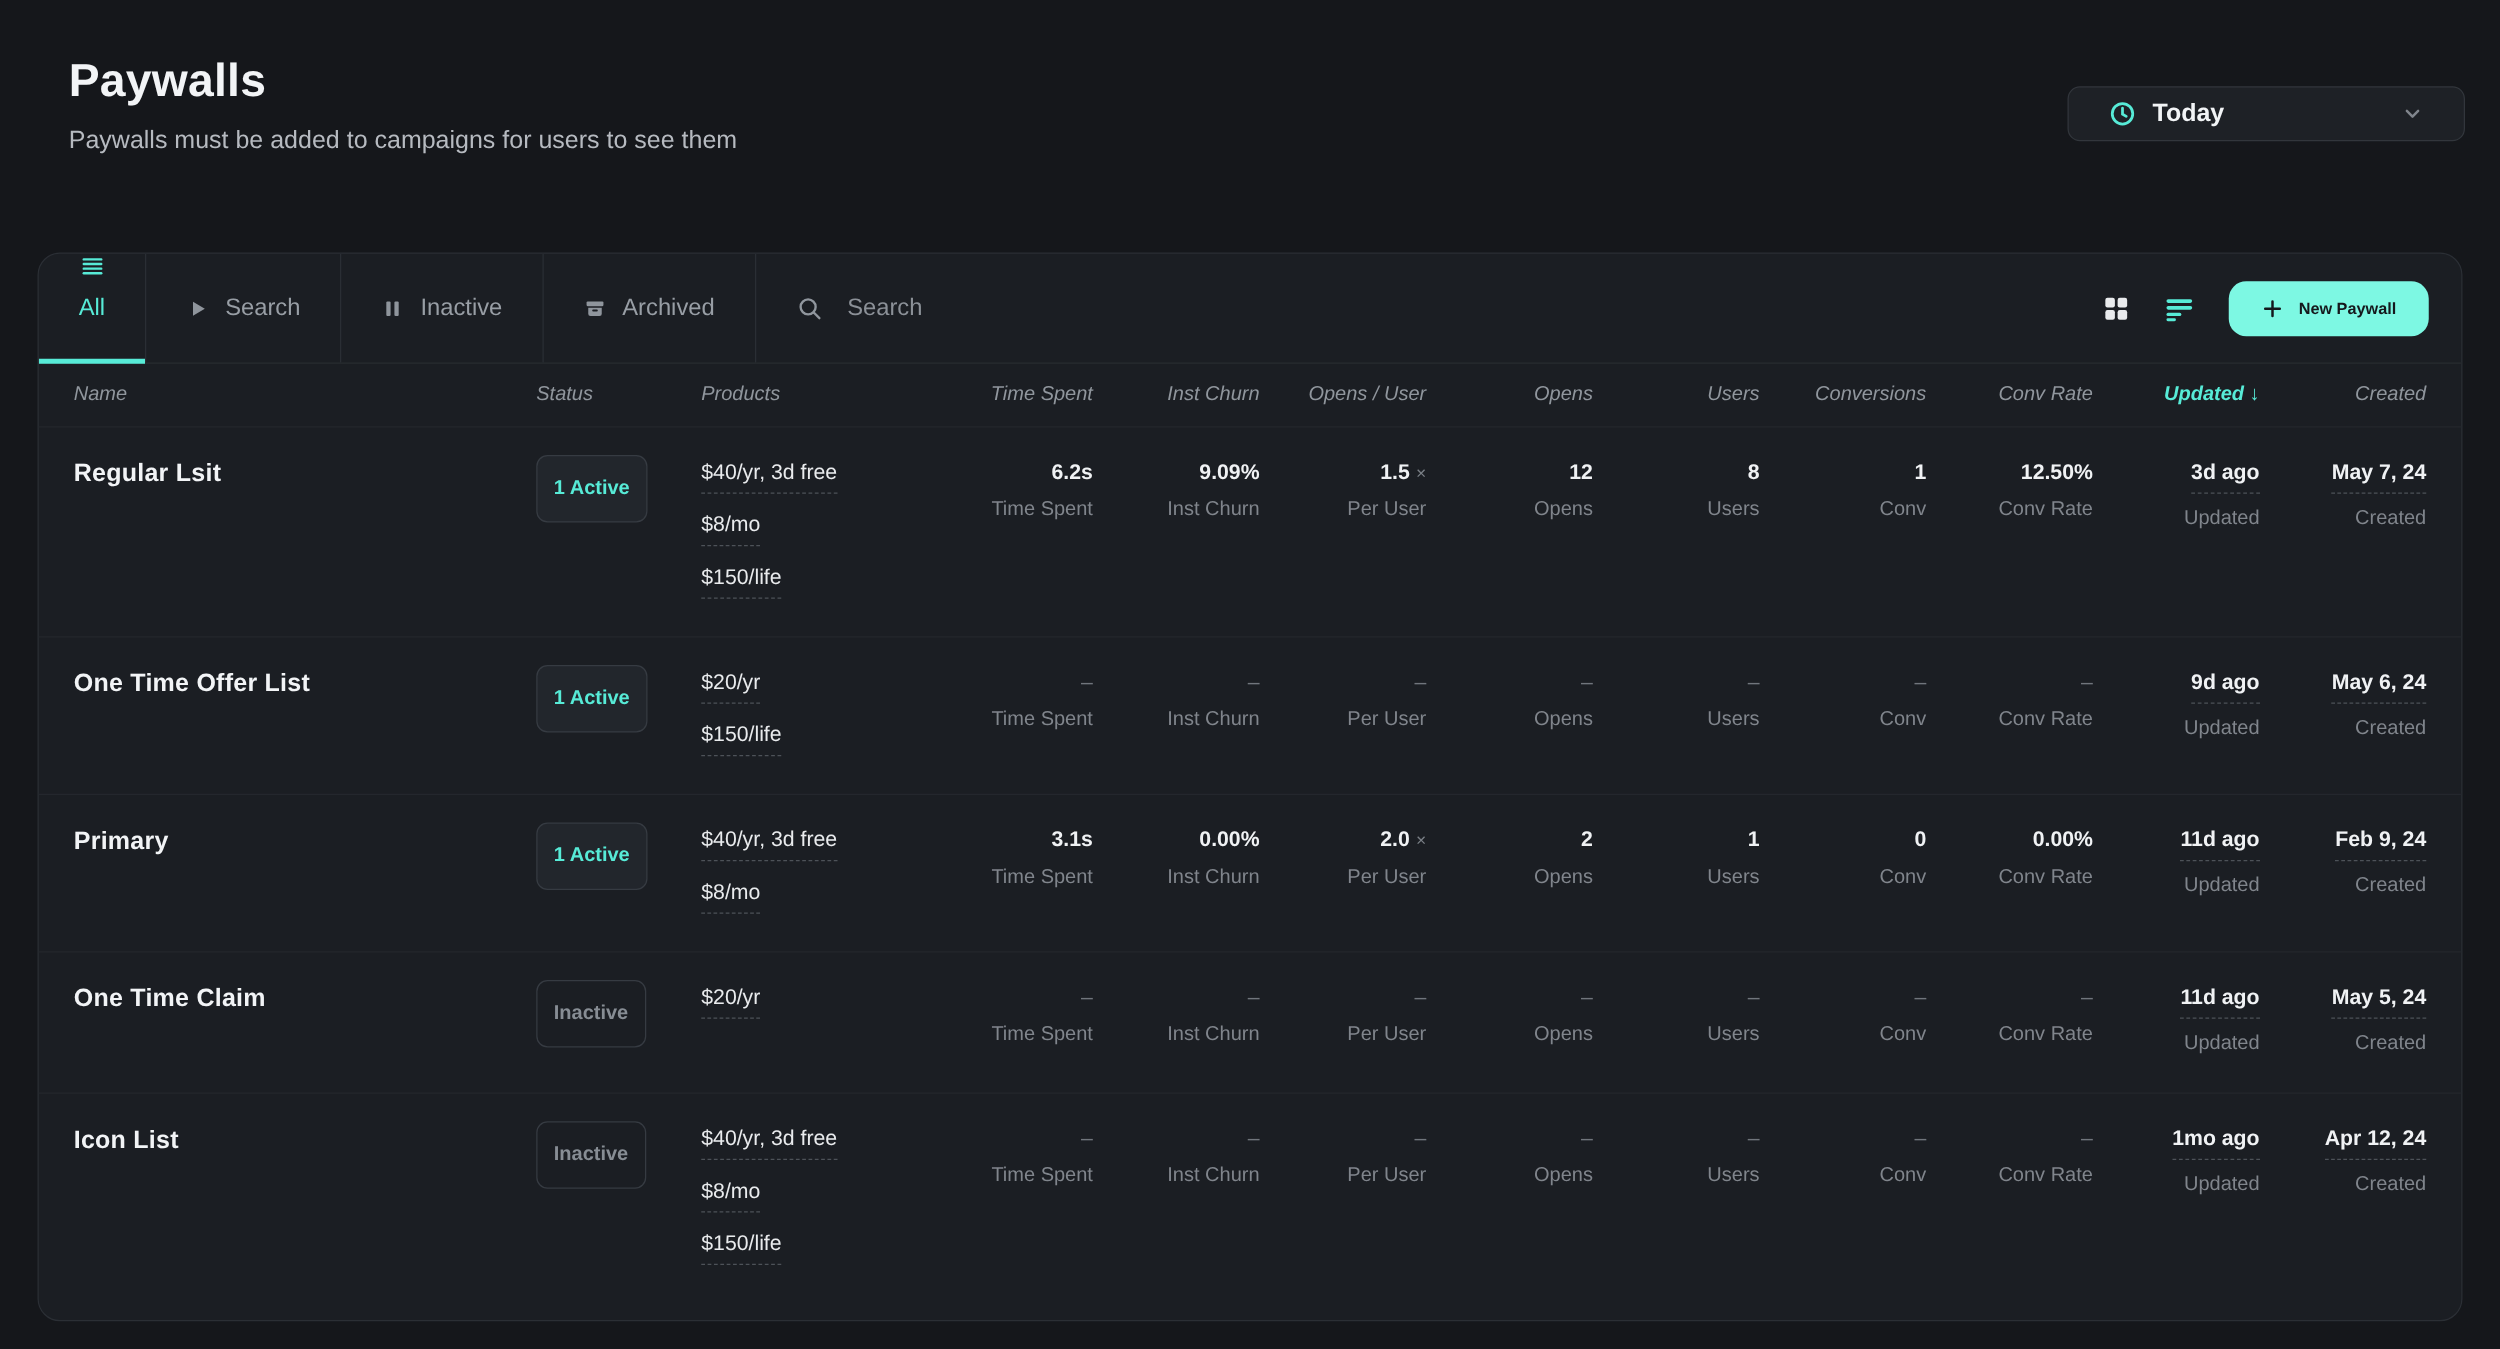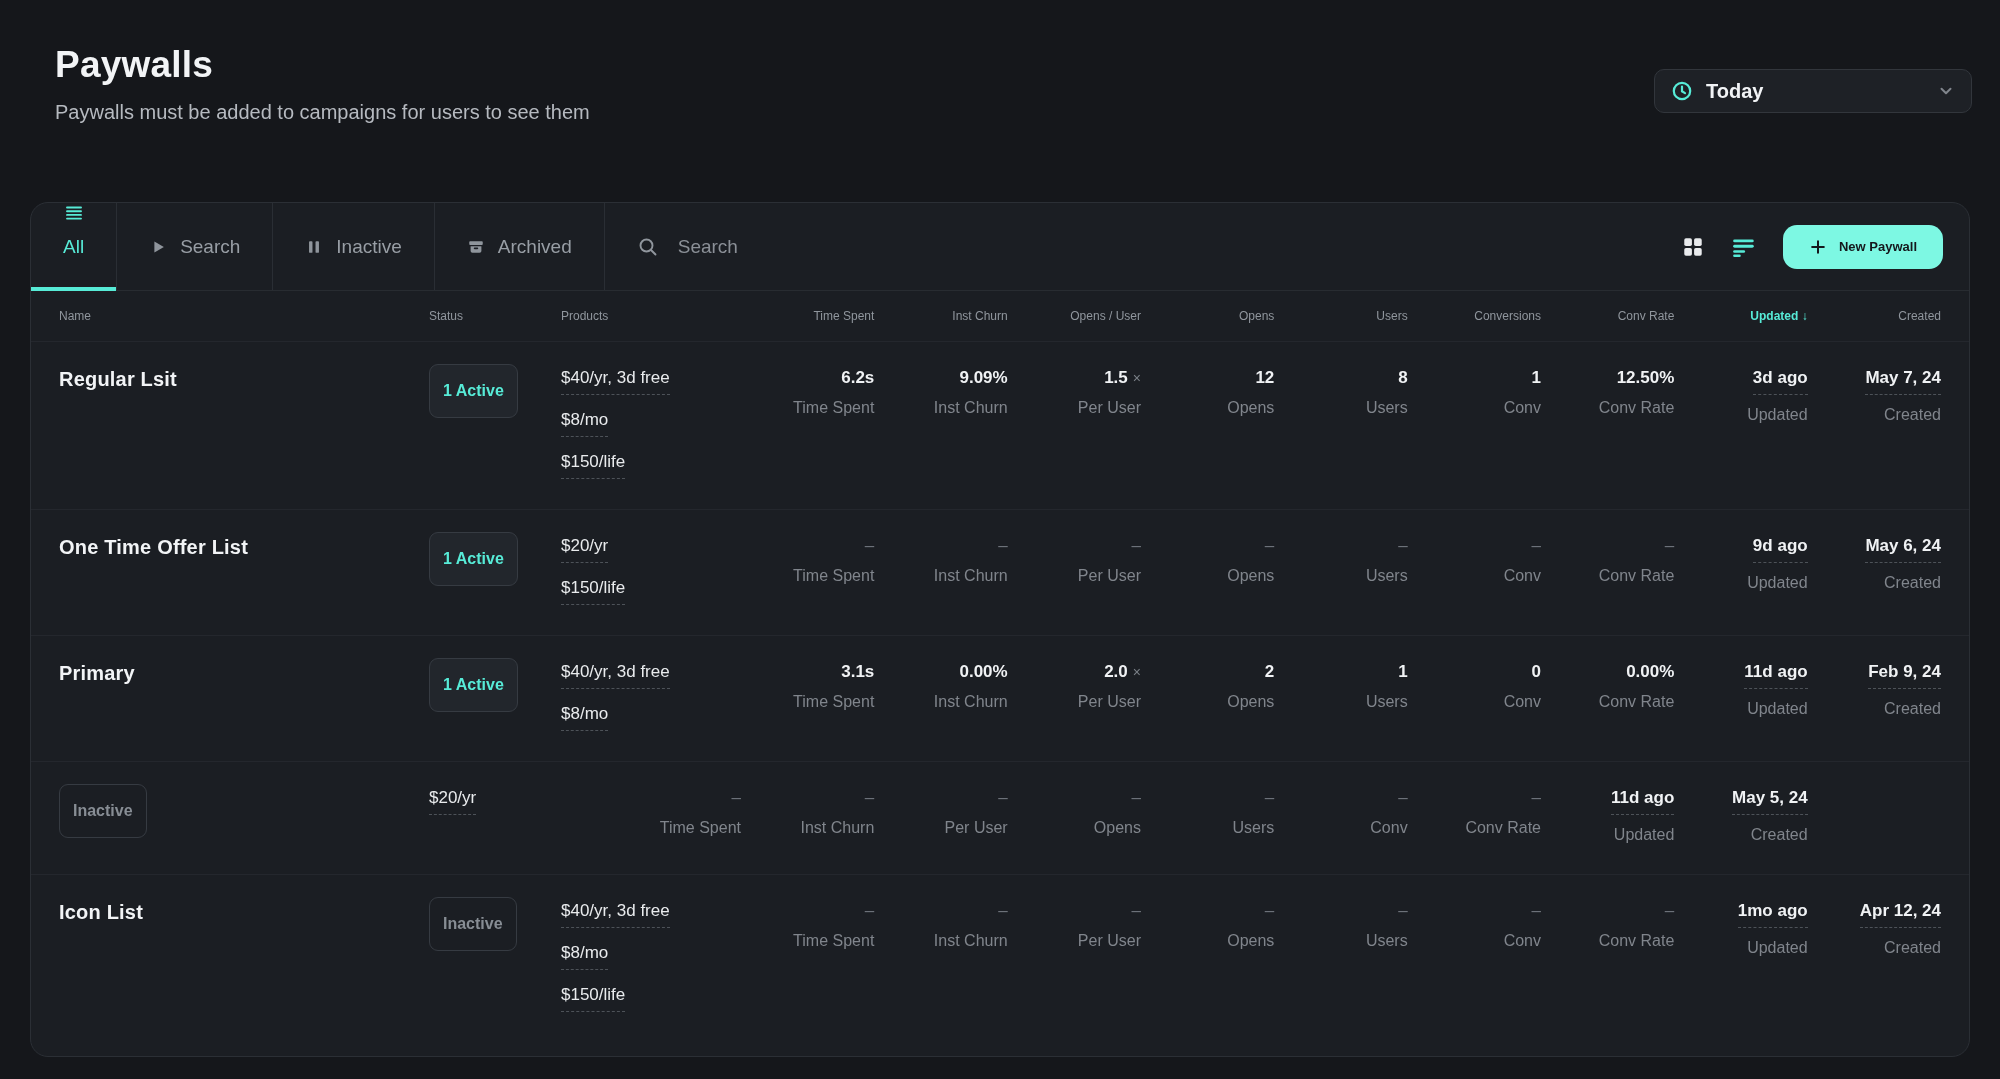--- a/index.html
+++ b/index.html
@@ -11,21 +11,21 @@
   *{box-sizing:border-box;}
   body{width:2000px;height:1079px;margin:0;background:var(--bg);
        font-family:"Liberation Sans",sans-serif;color:var(--text);overflow:hidden;position:relative;}
   
   .page-header{display:flex;justify-content:space-between;align-items:center;
                padding:44px 28px 0 55px;}
   .page-title{font-size:37px;font-weight:700;letter-spacing:.2px;margin:0;}
   .page-subtitle{font-size:20px;color:var(--text-soft);margin-top:15px;}
   .date-filter{display:flex;align-items:center;gap:13px;margin-top:14px;
                background:#1e2126;border:1px solid #32363c;border-radius:10px;
-               padding:10px 16px;width:318px;height:44px;cursor:pointer;}
+               padding:10px 32px;width:318px;height:44px;cursor:pointer;}
   .date-filter .label{font-size:20px;font-weight:600;flex:1;}
   
   .panel{margin:78px 30px 0 30px;background:var(--panel);
          border:1px solid var(--panel-border);border-radius:18px;overflow:hidden;}
   
   .tab-bar{display:flex;align-items:stretch;height:88px;border-bottom:1px solid #282c31;}
   .tab{display:flex;align-items:center;gap:13px;padding:0 32px;font-size:19px;
        color:#989ea5;border-right:1px solid #2a2e34;cursor:pointer;position:relative;}
   .tab.active{color:var(--accent);flex-direction:column;}
   .tab.active::after{content:"";position:absolute;left:0;right:0;bottom:-1px;height:4px;
@@ -36,21 +36,21 @@
   .tab-search input::placeholder{color:#8b9097;}
   .view-toggles{display:flex;align-items:center;gap:26px;padding:0 26px 0 10px;}
   .view-btn{cursor:pointer;display:flex;align-items:center;}
   .new-paywall{display:flex;align-items:center;gap:12px;background:var(--button);
        color:#15181c;font-size:13px;font-weight:700;border:none;border-radius:14px;
        padding:0 26px;height:44px;margin:auto 26px auto 0;cursor:pointer;font-family:inherit;}
   
   .grid{display:grid;grid-template-columns:370px 132px 180px repeat(9,1fr);
         padding:0 28px;}
   .thead{height:50px;align-items:center;}
-  .th{font-size:12px;color:#90969d;cursor:pointer;}
+  .th{font-size:16px;color:#90969d;cursor:pointer;font-style:italic;}
   .th.right{text-align:right;}
   .th.sorted{color:var(--accent);font-weight:600;}
   .row{border-top:1px solid var(--row-border);padding-top:26px;padding-bottom:30px;cursor:pointer;}
   .cell{min-width:0;}
   .row-name{font-size:20px;font-weight:700;letter-spacing:.2px;}
   .badge{display:inline-block;font-size:16px;font-weight:600;border-radius:9px;
          padding:17px 13px;border:1px solid var(--badge-border);color:#878d94;margin-top:-4px;}
   .badge.active{color:var(--accent);background:var(--badge-bg);}
   .product{margin-bottom:15px;font-size:17px;color:#e9ebed;}
   .product:last-child{margin-bottom:0;}
@@ -232,20 +232,21 @@
         <div class="cell metric"><span class="val">0.00%</span><span class="sub">Inst Churn</span></div>
         <div class="cell metric"><span class="val">2.0<span class="mult">×</span></span><span class="sub">Per User</span></div>
         <div class="cell metric"><span class="val">2</span><span class="sub">Opens</span></div>
         <div class="cell metric"><span class="val">1</span><span class="sub">Users</span></div>
         <div class="cell metric"><span class="val">0</span><span class="sub">Conv</span></div>
         <div class="cell metric"><span class="val">0.00%</span><span class="sub">Conv Rate</span></div>
         <div class="cell metric"><span class="val u-dash">11d ago</span><span class="sub">Updated</span></div>
         <div class="cell metric"><span class="val u-dash">Feb 9, 24</span><span class="sub">Created</span></div>
       </div>
       <div class="grid row">
+        <div class="cell"><span class="row-name">One Time Claim</span></div>
         <div class="cell"><span class="badge">Inactive</span></div>
         <div class="cell">
           <div class="product"><span class="u-dash">$20/yr</span></div>
         </div>
         <div class="cell metric"><span class="val empty">–</span><span class="sub">Time Spent</span></div>
         <div class="cell metric"><span class="val empty">–</span><span class="sub">Inst Churn</span></div>
         <div class="cell metric"><span class="val empty">–</span><span class="sub">Per User</span></div>
         <div class="cell metric"><span class="val empty">–</span><span class="sub">Opens</span></div>
         <div class="cell metric"><span class="val empty">–</span><span class="sub">Users</span></div>
         <div class="cell metric"><span class="val empty">–</span><span class="sub">Conv</span></div>

